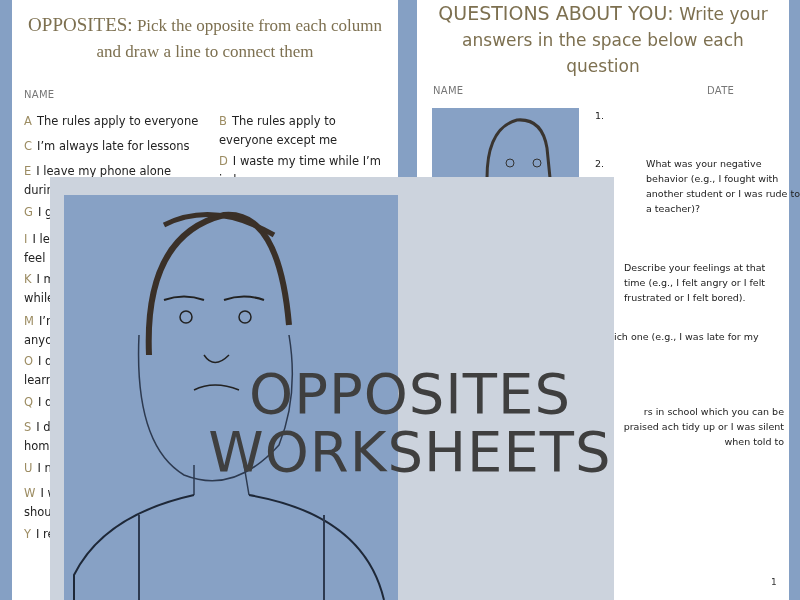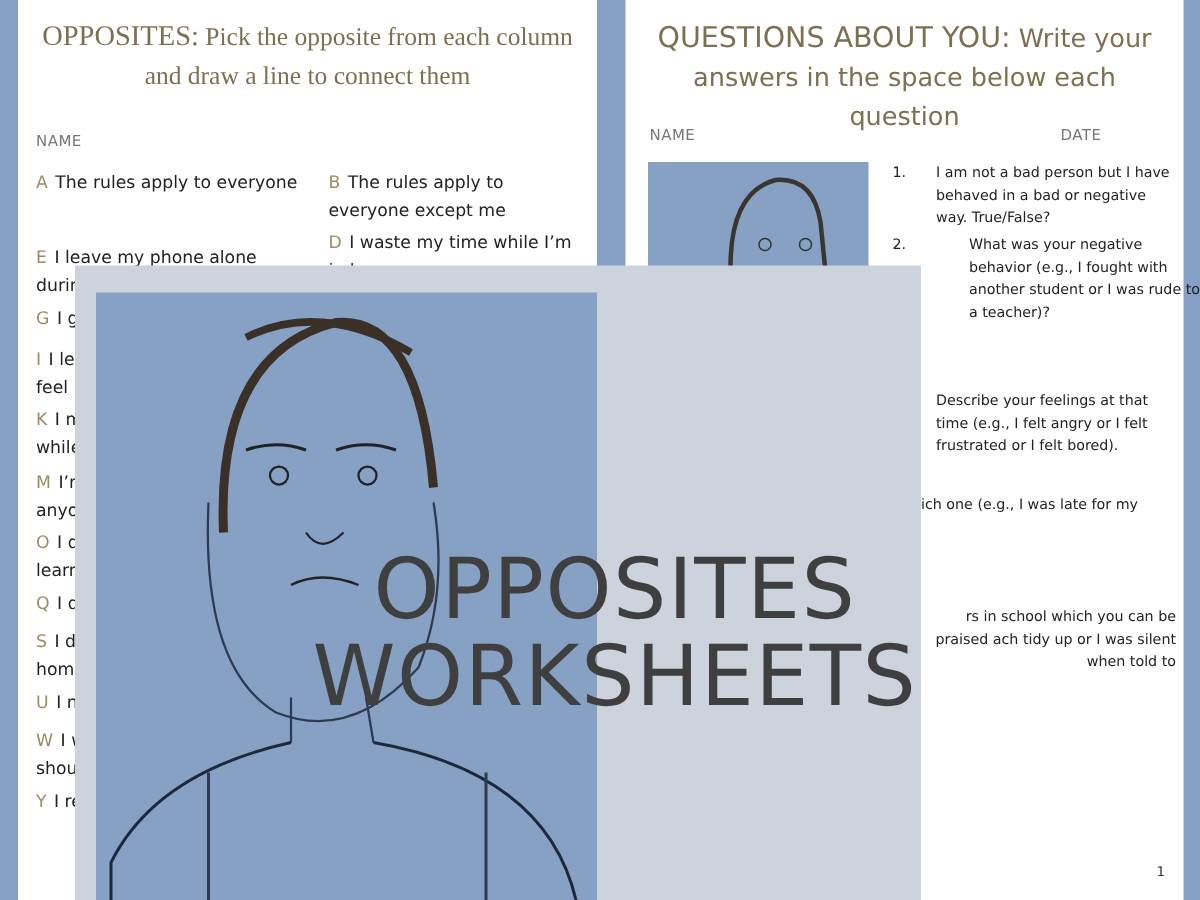--- a/index.html
+++ b/index.html
@@ -23,43 +23,43 @@
 </style>
 </head>
 <body>
 
 <div class="page" id="left-page">
   <div class="title" style="margin-top:12px;padding:0 10px;font-family:Liberation Serif, serif;">
     <b>OPPOSITES:</b><span> Pick the opposite from each column and draw a line to connect them</span>
   </div>
   <div class="label" style="left:12px;top:89px;">NAME</div>
   <div class="item" style="left:12px;top:112px;"><span class="ltr">A</span><span>The rules apply to everyone</span></div>
+  <div class="item" style="left:12px;top:137px;"><span class="ltr">C</span><span>I’m always late for lessons</span></div>
   <div class="item" style="left:12px;top:162px;width:180px;"><span class="ltr">E</span><span>I leave my phone alone during lesso</span></div>
   <div class="item" style="left:12px;top:203px;"><span class="ltr">G</span><span>I g</span></div>
   <div class="item" style="left:12px;top:230px;width:40px;"><span class="ltr">I</span><span>I lea feel li</span></div>
   <div class="item" style="left:12px;top:270px;width:40px;"><span class="ltr">K</span><span>I m while</span></div>
   <div class="item" style="left:12px;top:312px;width:40px;"><span class="ltr">M</span><span>I’n anyor</span></div>
   <div class="item" style="left:12px;top:352px;width:40px;"><span class="ltr">O</span><span>I di learn</span></div>
   <div class="item" style="left:12px;top:393px;"><span class="ltr">Q</span><span>I d</span></div>
   <div class="item" style="left:12px;top:418px;width:40px;"><span class="ltr">S</span><span>I d home</span></div>
   <div class="item" style="left:12px;top:459px;"><span class="ltr">U</span><span>I n</span></div>
   <div class="item" style="left:12px;top:484px;width:40px;"><span class="ltr">W</span><span>I w shoul</span></div>
   <div class="item" style="left:12px;top:525px;"><span class="ltr">Y</span><span>I re</span></div>
   <div class="item" style="left:207px;top:112px;width:170px;"><span class="ltr">B</span><span>The rules apply to everyone except me</span></div>
   <div class="item" style="left:207px;top:152px;width:170px;"><span class="ltr">D</span><span>I waste my time while I’m in lessons</span></div>
 </div>
 
 <div class="page" id="right-page">
-  <div class="title" style="margin-top:12px;padding:0 10px;">
+  <div class="title" style="margin-top:0;padding:0 10px;">
     <b>QUESTIONS ABOUT YOU:</b><span> Write your answers in the space below each question</span>
   </div>
   <div class="label" style="left:16px;top:85px;">NAME</div>
   <div class="label" style="left:290px;top:85px;">DATE</div>
   <div class="qn" style="left:178px;top:110px;">1.</div>
-  <div class="q" style="left:207px;top:108px;width:160px;">I am not a bad person but I have behaved in a bad or negative way. True/False?</div>
   <div class="qn" style="left:178px;top:158px;">2.</div>
   <div class="q" style="left:207px;top:156px;width:160px;margin-left:22px;">What was your negative behavior (e.g., I fought with another student or I was rude to a teacher)?</div>
   <div class="q" style="left:207px;top:260px;width:160px;">Describe your feelings at that time (e.g., I felt angry or I felt frustrated or I felt bored).</div>
   <div class="q" style="left:197px;top:329px;width:170px;">ich one (e.g., I was late for my</div>
   <div class="q" style="left:197px;top:404px;width:170px;text-align:right;">rs in school which you can be praised ach tidy up or I was silent when told to</div>
   <div class="pgnum" style="left:354px;top:577px;">1</div>
 </div>
 
 <div class="photo" id="photo-right">
   <svg width="147" height="70" viewBox="0 0 147 70">

